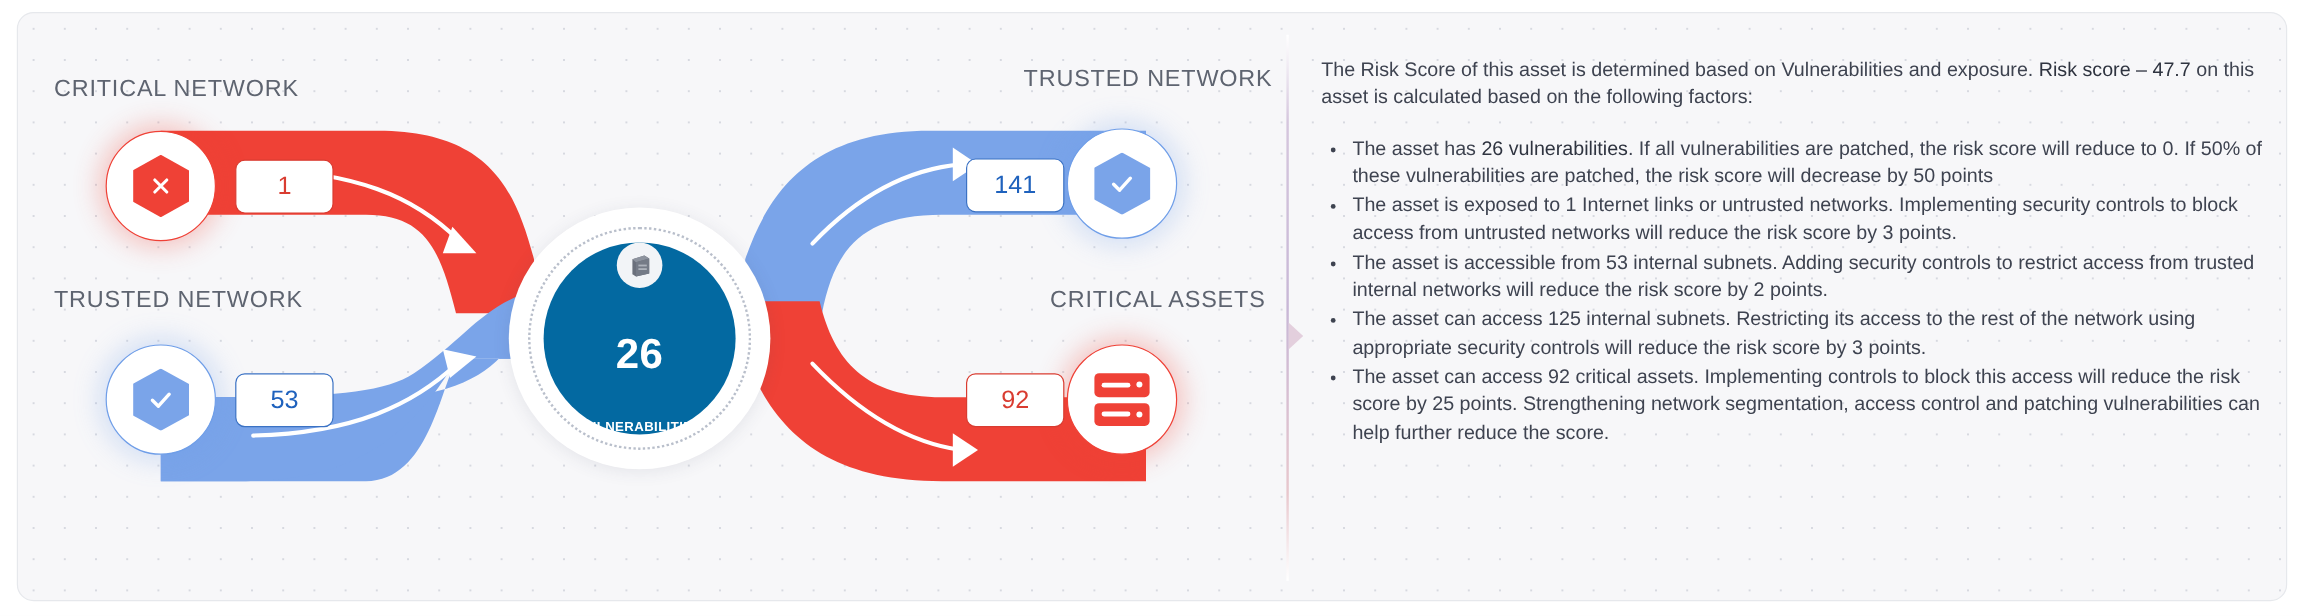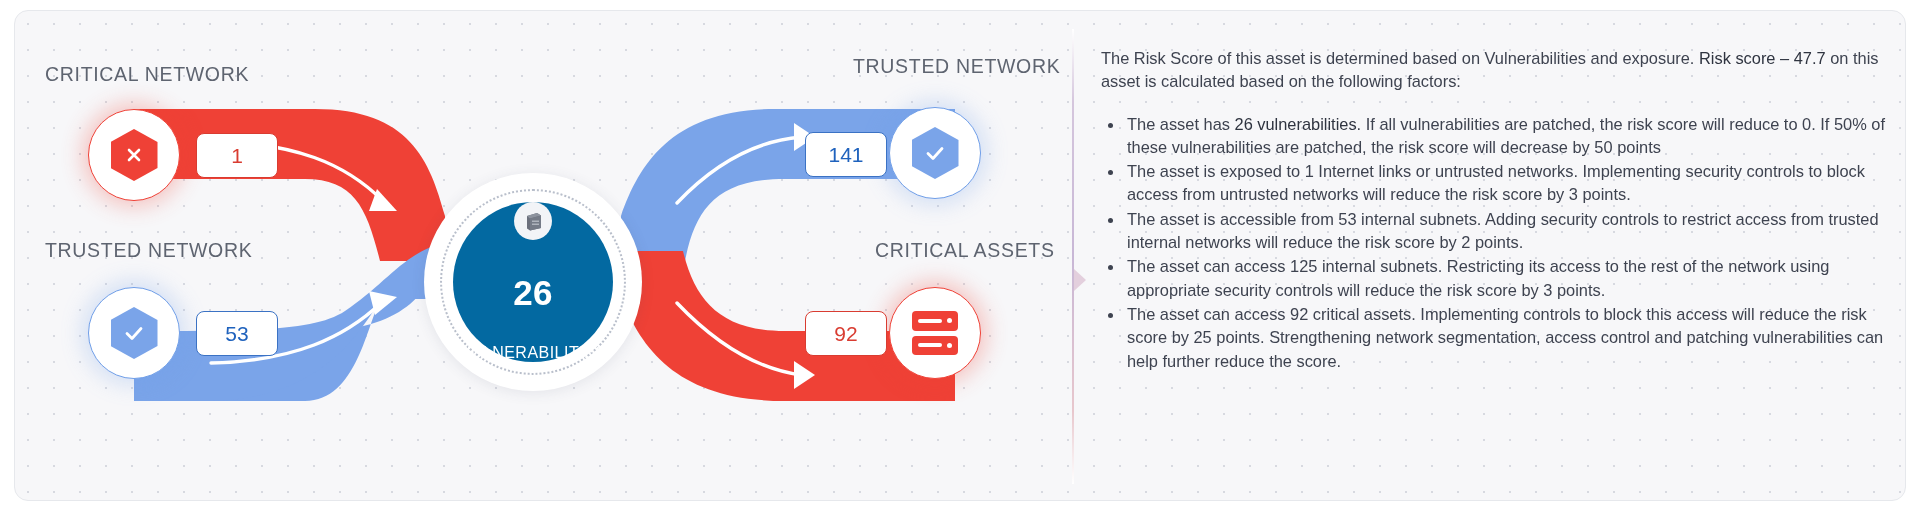--- a/index.html
+++ b/index.html
@@ -142,21 +142,21 @@
     width: 38px; height: 38px; border-radius: 50%;
     background: #f2f4f7;
     display: flex; align-items: center; justify-content: center;
     margin-bottom: 2px;
   }
   .hub-count {
     font-size: 35px; font-weight: bold; line-height: 1.05;
     letter-spacing: .01em;
   }
   .hub-caption {
-    font-size: 16px; font-weight: normal; letter-spacing: .03em;
+    font-size: 11px; font-weight: bold; letter-spacing: .03em;
   }
 
   
   .divider {
     position: absolute;
     left: 1057px; top: 18px;
     width: 2px; height: 455px;
     background: linear-gradient(180deg,#ffffff 0%,#d5c6dd 16%,#c8b7d6 50%,#e8c7cd 84%,#ffffff 100%);
     z-index: 8;
   }

